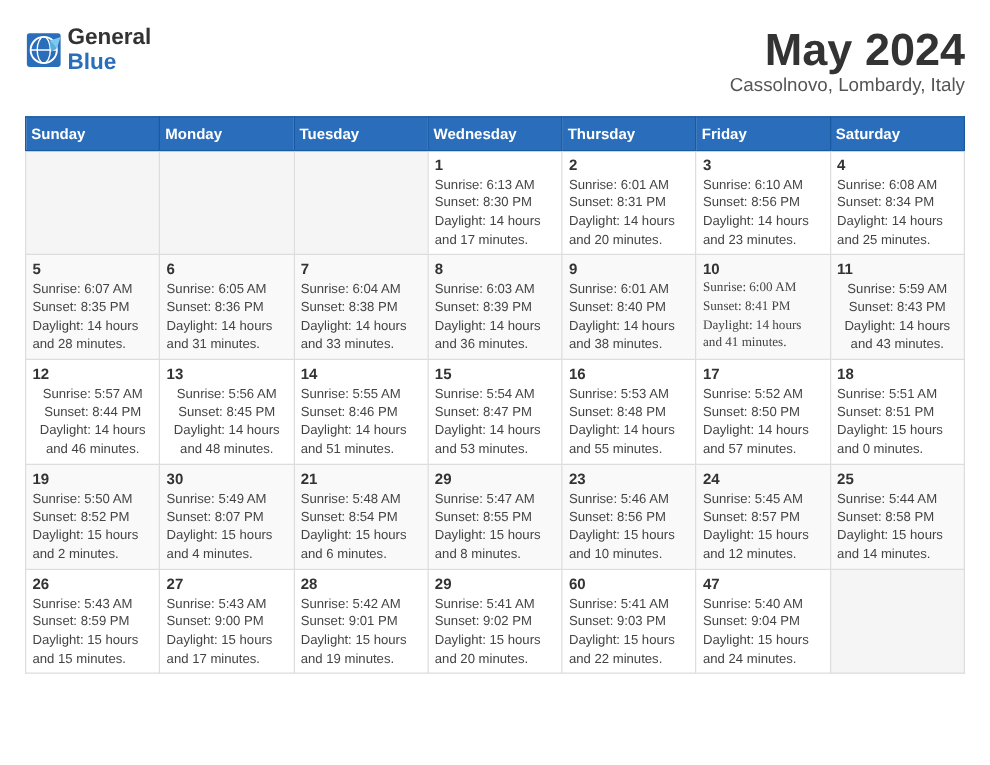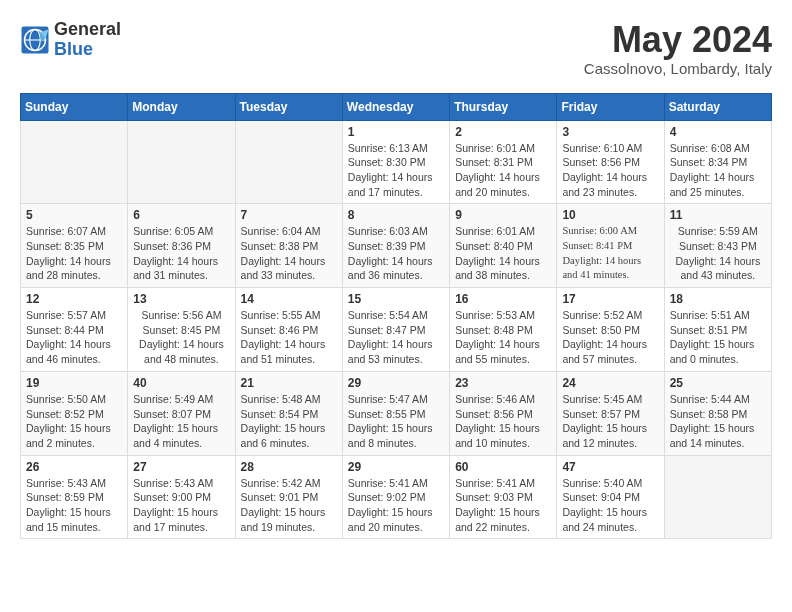--- a/index.html
+++ b/index.html
@@ -213,21 +213,21 @@
           <span class="day-number">11</span>
           <div class="day-info" style="white-space: pre-line; text-align: center;">Sunrise: 5:59 AM
 Sunset: 8:43 PM
 Daylight: 14 hours
 and 43 minutes.</div>
         </td>
       </tr>
       <tr>
         <td>
           <span class="day-number">12</span>
-          <div class="day-info" style="white-space: pre-line;">Sunrise: 5:57 AM
+          <div class="day-info" style="white-space: pre-line; text-align: center;">Sunrise: 5:57 AM
 Sunset: 8:44 PM
 Daylight: 14 hours
 and 46 minutes.</div>
         </td>
         <td>
           <span class="day-number">13</span>
           <div class="day-info" style="white-space: pre-line; text-align: center;">Sunrise: 5:56 AM
 Sunset: 8:45 PM
 Daylight: 14 hours
 and 48 minutes.</div>
@@ -270,21 +270,21 @@
       </tr>
       <tr>
         <td>
           <span class="day-number">19</span>
           <div class="day-info" style="white-space: pre-line;">Sunrise: 5:50 AM
 Sunset: 8:52 PM
 Daylight: 15 hours
 and 2 minutes.</div>
         </td>
         <td>
-          <span class="day-number">40</span>
+          <span class="day-number">30</span>
           <div class="day-info" style="white-space: pre-line;">Sunrise: 5:49 AM
 Sunset: 8:07 PM
 Daylight: 15 hours
 and 4 minutes.</div>
         </td>
         <td>
           <span class="day-number">21</span>
           <div class="day-info" style="white-space: pre-line;">Sunrise: 5:48 AM
 Sunset: 8:54 PM
 Daylight: 15 hours

